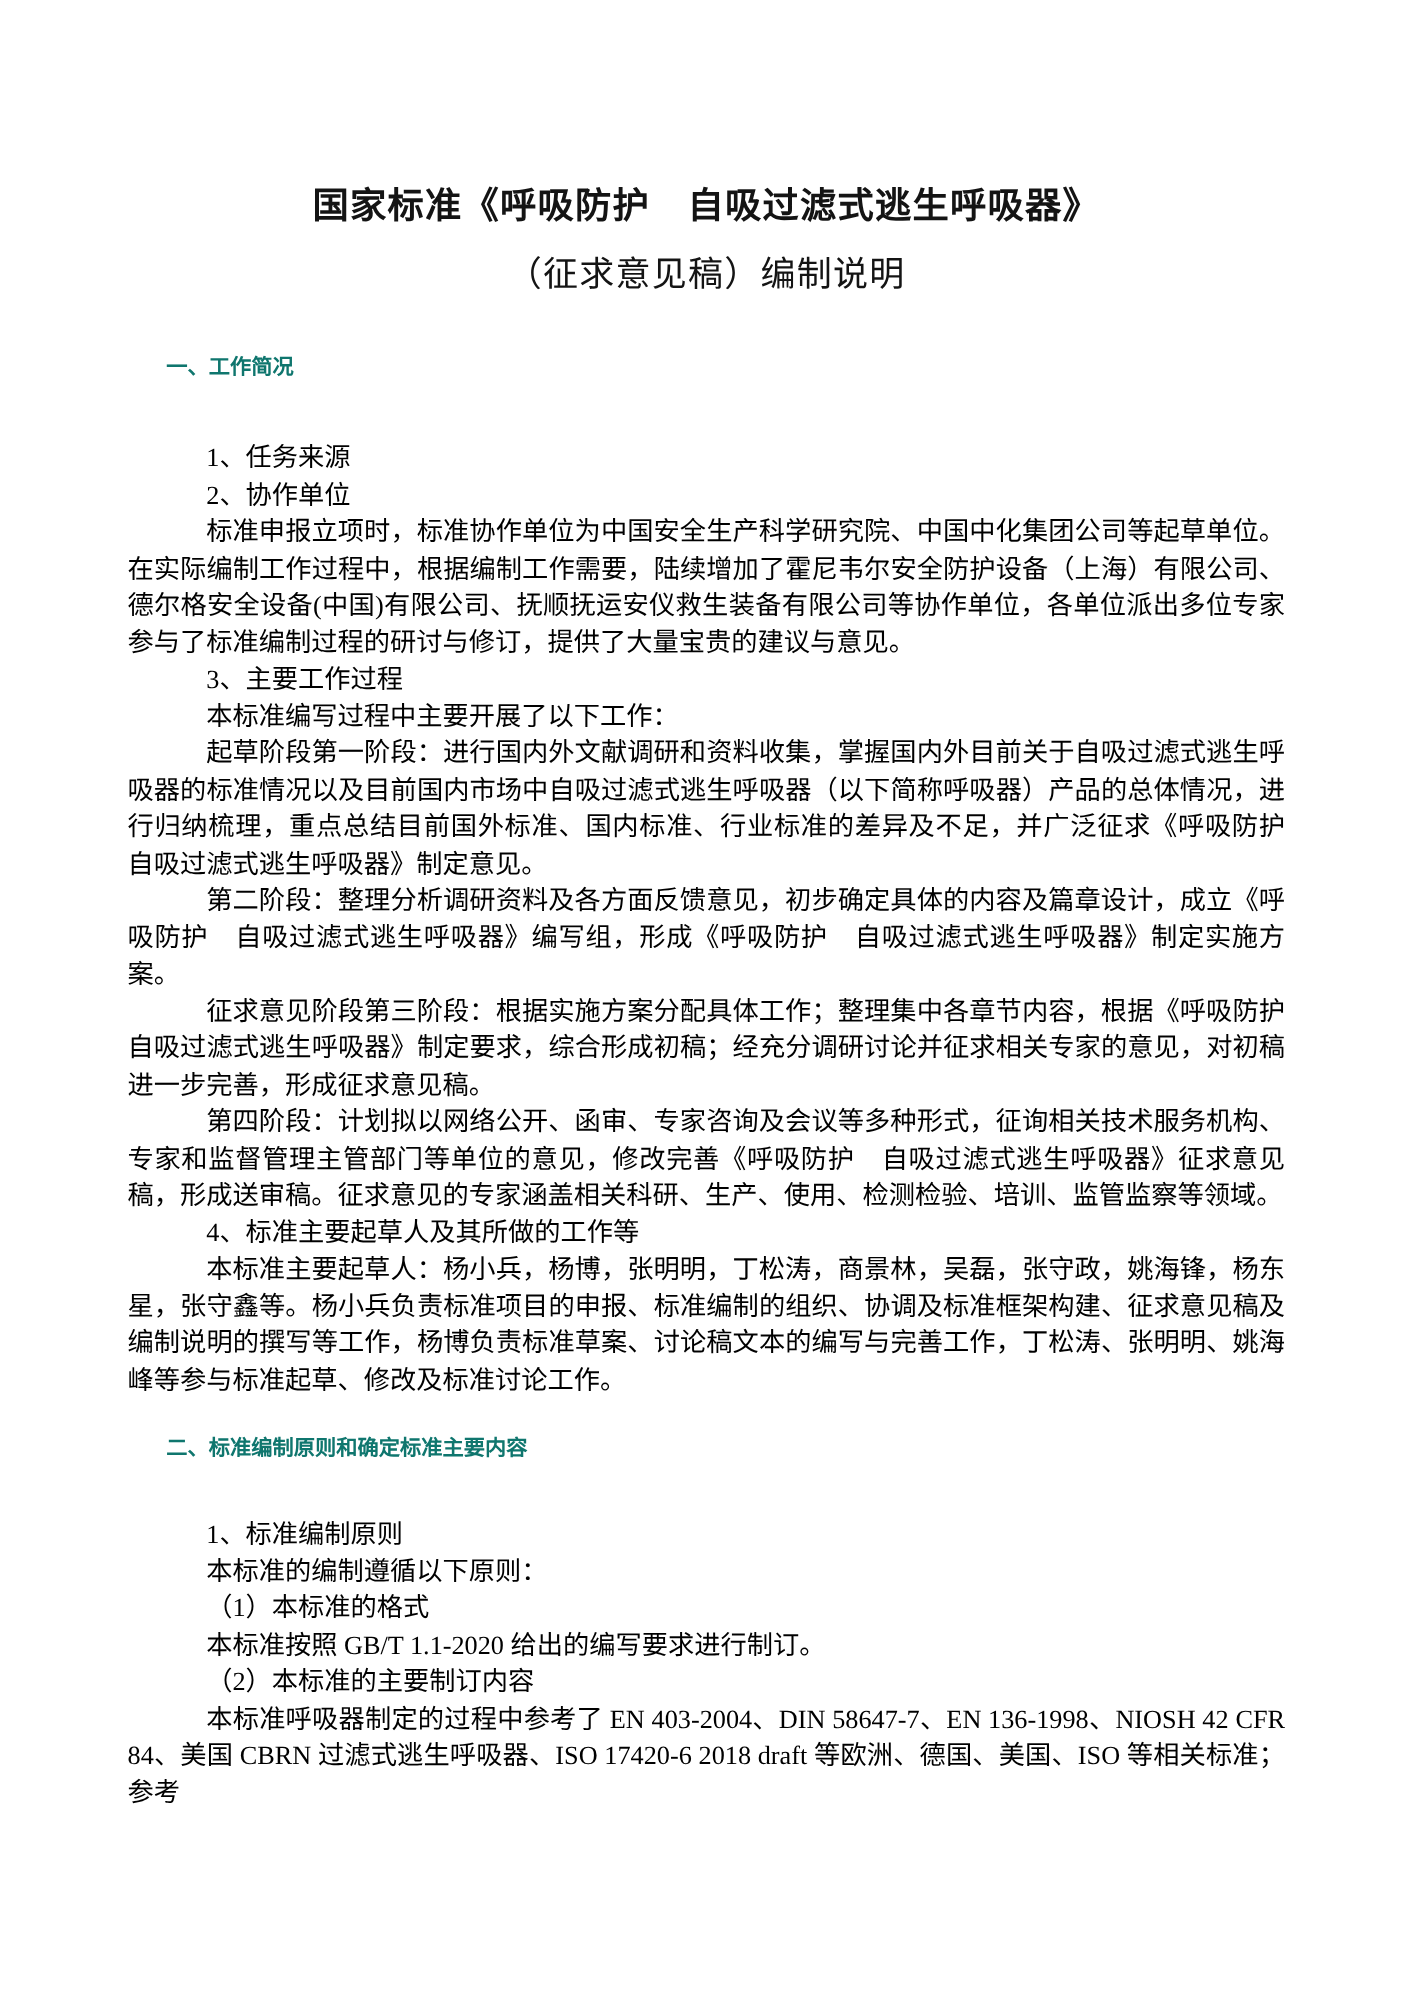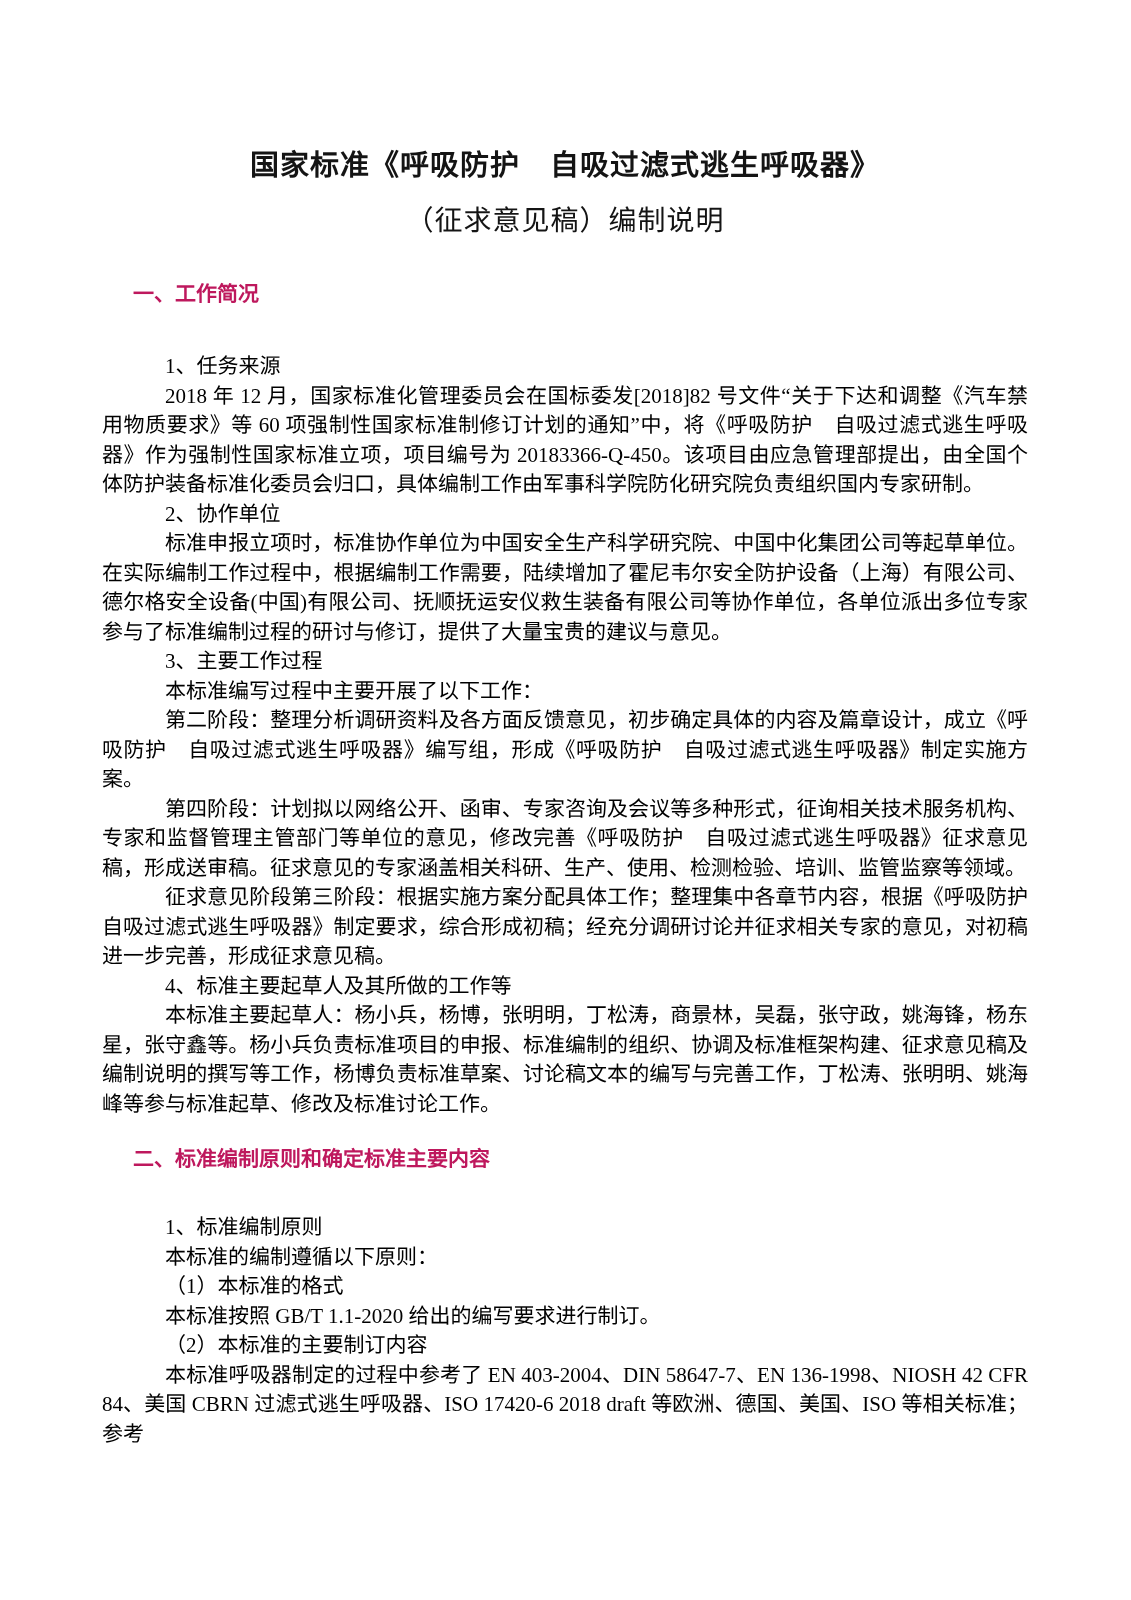--- a/index.html
+++ b/index.html
@@ -33,24 +33,24 @@
     text-align: center;
     font-weight: normal;
     font-size: 28px;
     line-height: 36px;
     margin: 19px 0 0 0;
     letter-spacing: 1px;
   }
   .sec-heading {
     font-family: Liberation Serif, serif;
     font-weight: bold;
-    font-size: 21px;
+    font-size: 17px;
     line-height: 28px;
     margin: 0 0 0 31px;
-    color: #be185d;
+    color: #0f766e;
   }
   .sec-heading.first {
     margin-top: 41px;
     margin-bottom: 44px;
   }
   .sec-heading.second {
     margin-top: 26px;
     margin-bottom: 40px;
   }
   .body-text p {
@@ -68,28 +68,28 @@
 <div class="page">
 
   <h1 class="doc-title">国家标准《呼吸防护　自吸过滤式逃生呼吸器》</h1>
 
   <h1 class="doc-subtitle">（征求意见稿）编制说明</h1>
 
   <h2 class="sec-heading first">一、工作简况</h2>
 
   <div class="body-text">
     <p>1、任务来源</p>
-    <p>2018 年 12 月，国家标准化管理委员会在国标委发[2018]82 号文件“关于下达和调整《汽车禁用物质要求》等 60 项强制性国家标准制修订计划的通知”中，将《呼吸防护　自吸过滤式逃生呼吸器》作为强制性国家标准立项，项目编号为 20183366-Q-450。该项目由应急管理部提出，由全国个体防护装备标准化委员会归口，具体编制工作由军事科学院防化研究院负责组织国内专家研制。</p>
     <p>2、协作单位</p>
     <p>标准申报立项时，标准协作单位为中国安全生产科学研究院、中国中化集团公司等起草单位。在实际编制工作过程中，根据编制工作需要，陆续增加了霍尼韦尔安全防护设备（上海）有限公司、德尔格安全设备(中国)有限公司、抚顺抚运安仪救生装备有限公司等协作单位，各单位派出多位专家参与了标准编制过程的研讨与修订，提供了大量宝贵的建议与意见。</p>
     <p>3、主要工作过程</p>
     <p>本标准编写过程中主要开展了以下工作：</p>
+    <p>起草阶段第一阶段：进行国内外文献调研和资料收集，掌握国内外目前关于自吸过滤式逃生呼吸器的标准情况以及目前国内市场中自吸过滤式逃生呼吸器（以下简称呼吸器）产品的总体情况，进行归纳梳理，重点总结目前国外标准、国内标准、行业标准的差异及不足，并广泛征求《呼吸防护　自吸过滤式逃生呼吸器》制定意见。</p>
     <p>第二阶段：整理分析调研资料及各方面反馈意见，初步确定具体的内容及篇章设计，成立《呼吸防护　自吸过滤式逃生呼吸器》编写组，形成《呼吸防护　自吸过滤式逃生呼吸器》制定实施方案。</p>
+    <p>征求意见阶段第三阶段：根据实施方案分配具体工作；整理集中各章节内容，根据《呼吸防护　自吸过滤式逃生呼吸器》制定要求，综合形成初稿；经充分调研讨论并征求相关专家的意见，对初稿进一步完善，形成征求意见稿。</p>
     <p>第四阶段：计划拟以网络公开、函审、专家咨询及会议等多种形式，征询相关技术服务机构、专家和监督管理主管部门等单位的意见，修改完善《呼吸防护　自吸过滤式逃生呼吸器》征求意见稿，形成送审稿。征求意见的专家涵盖相关科研、生产、使用、检测检验、培训、监管监察等领域。</p>
-    <p>征求意见阶段第三阶段：根据实施方案分配具体工作；整理集中各章节内容，根据《呼吸防护　自吸过滤式逃生呼吸器》制定要求，综合形成初稿；经充分调研讨论并征求相关专家的意见，对初稿进一步完善，形成征求意见稿。</p>
     <p>4、标准主要起草人及其所做的工作等</p>
     <p>本标准主要起草人：杨小兵，杨博，张明明，丁松涛，商景林，吴磊，张守政，姚海锋，杨东星，张守鑫等。杨小兵负责标准项目的申报、标准编制的组织、协调及标准框架构建、征求意见稿及编制说明的撰写等工作，杨博负责标准草案、讨论稿文本的编写与完善工作，丁松涛、张明明、姚海峰等参与标准起草、修改及标准讨论工作。</p>
   </div>
 
   <h2 class="sec-heading second">二、标准编制原则和确定标准主要内容</h2>
 
   <div class="body-text">
     <p>1、标准编制原则</p>
     <p>本标准的编制遵循以下原则：</p>
     <p>（1）本标准的格式</p>

